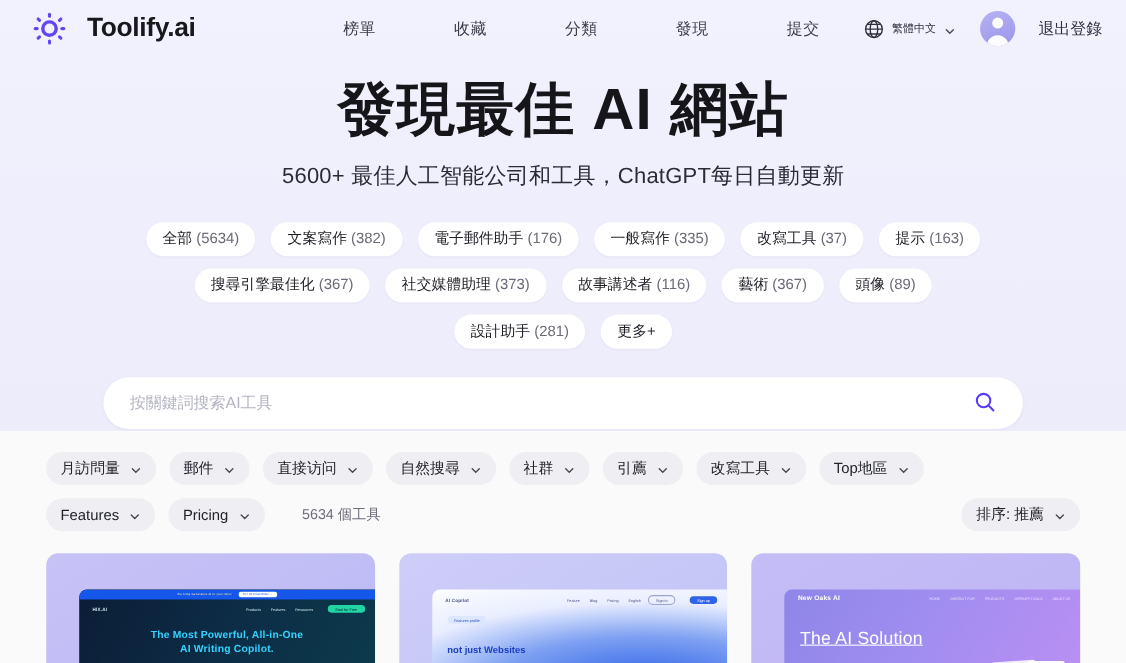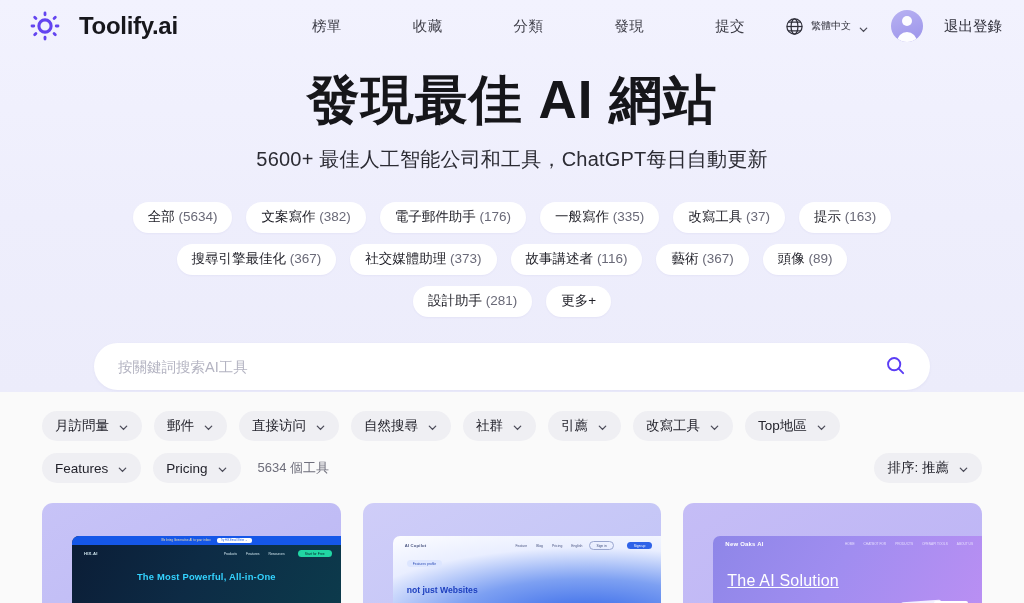--- a/index.html
+++ b/index.html
@@ -215,21 +215,21 @@
     align-items: center;
     gap: 9px;
     font-size: 13.5px;
     color: #23232c;
     cursor: pointer;
     white-space: nowrap;
   }
   .count-label {
     font-size: 13px;
     color: #6e6e7b;
-    margin-left: 5px;
+    margin-left: 22px;
     white-space: nowrap;
   }
   .sort-chip { margin-left: auto; }
 
   
   .cards {
     display: flex;
     gap: 22px;
     padding: 20px 42px 0;
   }
@@ -542,20 +542,21 @@
           <span class="mini-brand">HIX.AI</span>
           <span class="mini-links">
             <span>Products</span>
             <span>Features</span>
             <span>Resources</span>
           </span>
           <span class="mini-cta">Start for Free</span>
         </div>
         <div class="hl-1">
           <div>The Most Powerful, All-in-One</div>
+          <div>AI Writing Copilot.</div>
         </div>
       </div>
     </div>
 
     <div class="card c2">
       <div class="inner inner-2">
         <div class="mini-nav">
           <span class="mini-brand">AI Copilot</span>
           <span class="mini-links">
             <span>Feature</span>

